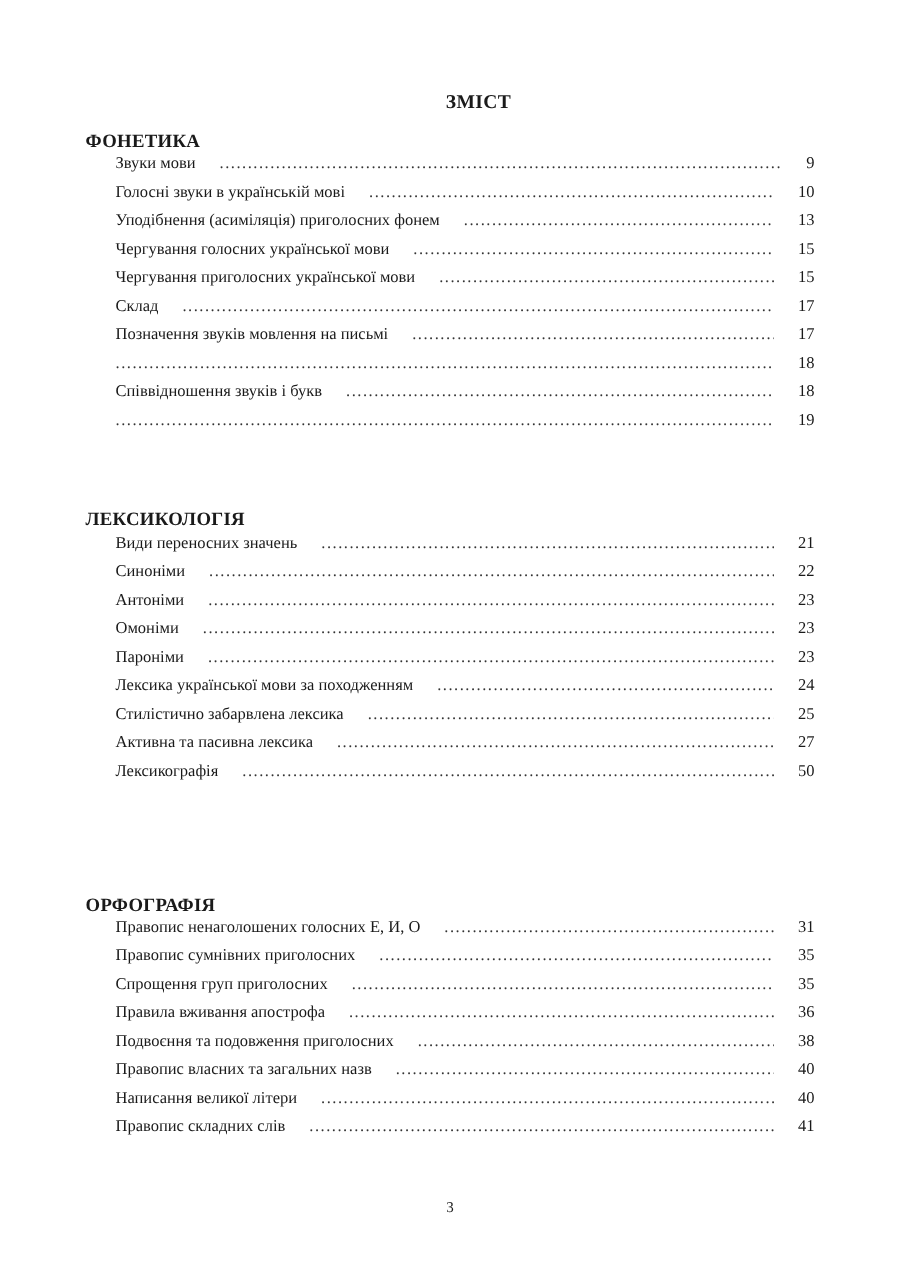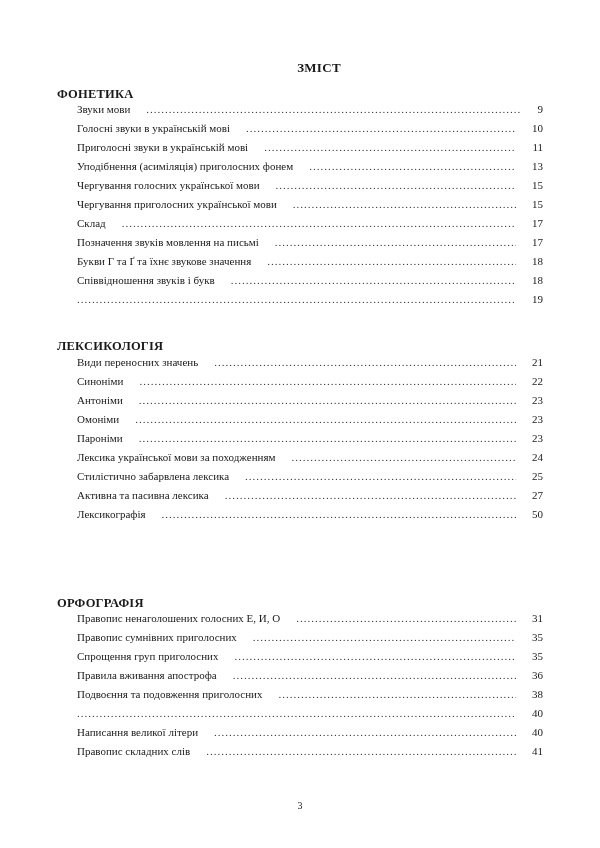--- a/index.html
+++ b/index.html
@@ -27,25 +27,20 @@
       <span class="label">Звуки мови</span>
       <span class="dots"></span>
       <span class="page">9</span>
     </div>
     <div class="entry">
       <span class="label">Голосні звуки в українській мові</span>
       <span class="dots"></span>
       <span class="page">10</span>
     </div>
     <div class="entry">
-      <span class="label">Приголосні звуки в українській мові</span>
-      <span class="dots"></span>
-      <span class="page">11</span>
-    </div>
-    <div class="entry">
       <span class="label">Уподібнення (асиміляція) приголосних фонем</span>
       <span class="dots"></span>
       <span class="page">13</span>
     </div>
     <div class="entry">
       <span class="label">Чергування голосних української мови</span>
       <span class="dots"></span>
       <span class="page">15</span>
     </div>
     <div class="entry">
@@ -57,21 +52,20 @@
       <span class="label">Склад</span>
       <span class="dots"></span>
       <span class="page">17</span>
     </div>
     <div class="entry">
       <span class="label">Позначення звуків мовлення на письмі</span>
       <span class="dots"></span>
       <span class="page">17</span>
     </div>
     <div class="entry">
-      <span class="label">Букви Г та Ґ та їхнє звукове значення</span>
       <span class="dots"></span>
       <span class="page">18</span>
     </div>
     <div class="entry">
       <span class="label">Співвідношення звуків і букв</span>
       <span class="dots"></span>
       <span class="page">18</span>
     </div>
     <div class="entry">
       <span class="dots"></span>
@@ -149,20 +143,21 @@
       <span class="label">Правила вживання апострофа</span>
       <span class="dots"></span>
       <span class="page">36</span>
     </div>
     <div class="entry">
       <span class="label">Подвоєння та подовження приголосних</span>
       <span class="dots"></span>
       <span class="page">38</span>
     </div>
     <div class="entry">
+      <span class="label">Правопис власних та загальних назв</span>
       <span class="dots"></span>
       <span class="page">40</span>
     </div>
     <div class="entry">
       <span class="label">Написання великої літери</span>
       <span class="dots"></span>
       <span class="page">40</span>
     </div>
     <div class="entry">
       <span class="label">Правопис складних слів</span>

